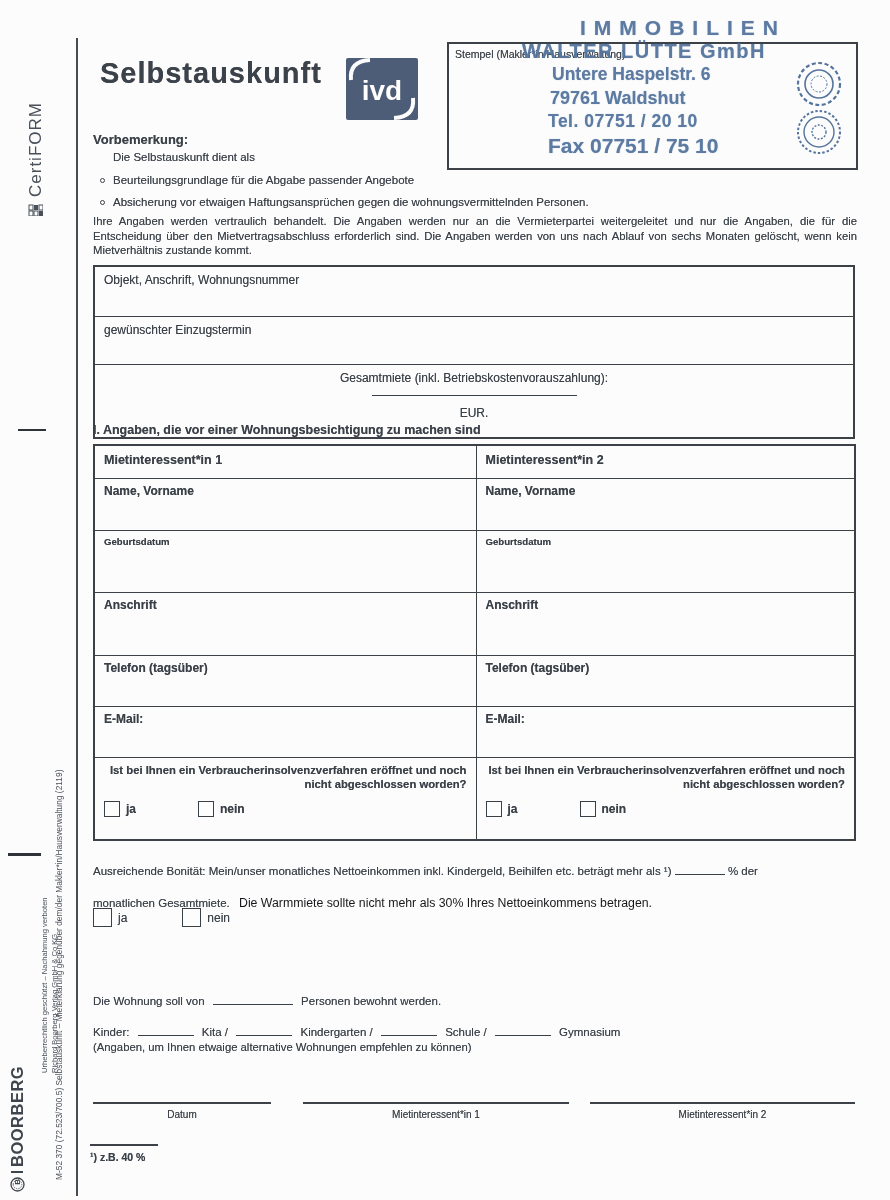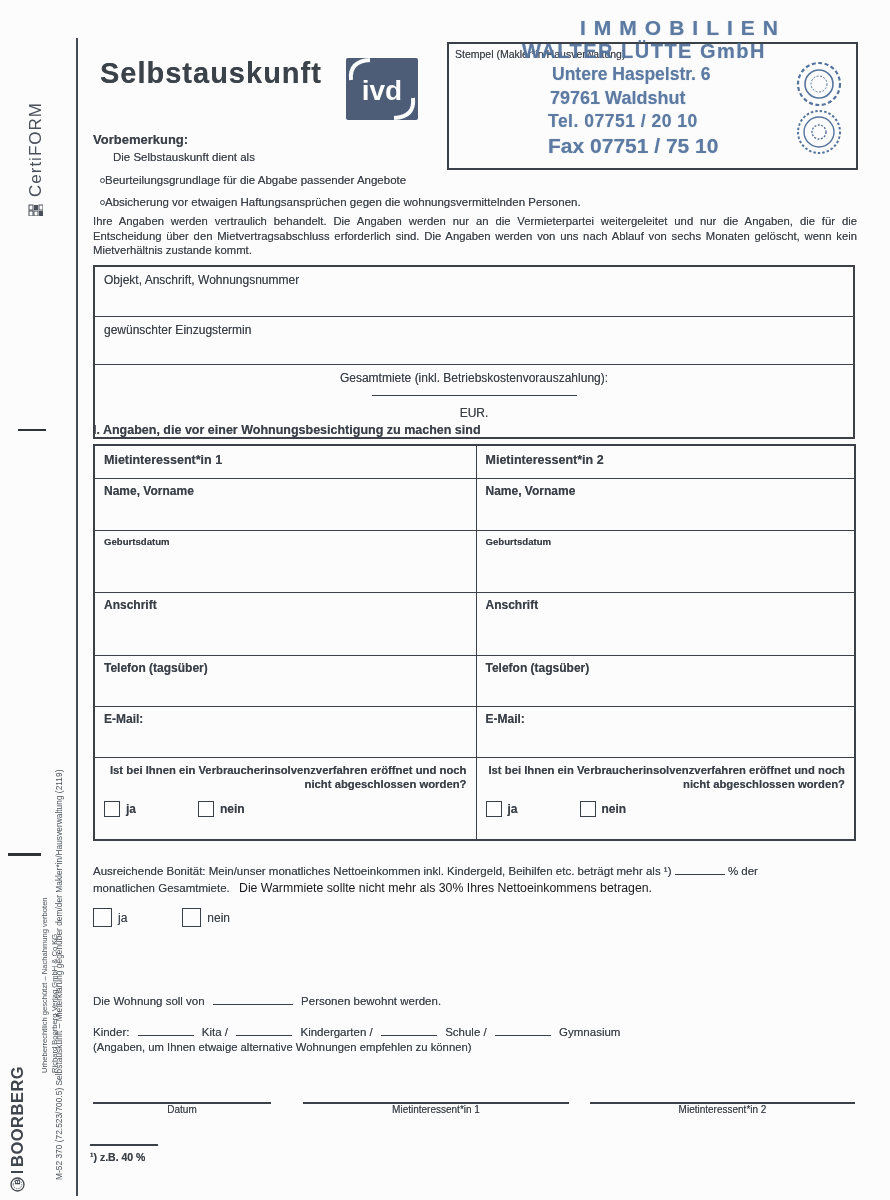--- a/index.html
+++ b/index.html
@@ -44,21 +44,21 @@
   .st2 { font-size:20px;   letter-spacing:1.5px; }
   .st3 { font-size:17.5px; margin-left:30px; }
   .st4 { font-size:18px;   margin-left:28px; }
   .st5 { font-size:17.5px; margin-left:26px; letter-spacing:0.5px; }
   .st6 { font-size:21px; margin-left:26px; }
   #seals { position:absolute; left:344px; top:12px; }
 
   #vorb-h     { left:3px; top:92px;  font-size:13px; font-weight:700; }
   #vorb-intro { left:3px; top:111px; font-size:11.5px;padding-left:20px; }
   #bullets    { left:10px; top:129px; font-size:11.5px; }
-  .bullet-line { display:flex; align-items:center; height:22px; }
+  .bullet-line { display:flex; align-items:center; gap:8px; height:22px; }
   .dot { width:5px; height:5px; border:1.2px solid #3a4048; border-radius:50%; display:inline-block; flex:0 0 auto; }
   #vorb-para { left:3px; top:174px; width:764px; font-size:11.3px; line-height:1.3; text-align:justify; }
 
   #objekt-box { left:3px; top:225px; width:762px; height:174px; border:2px solid #3c4147; }
   .obj-row { padding:6px 9px; font-size:12px; }
   #obj-r1 { height:49px; }
   #obj-r2 { height:48px; border-top:1.6px solid #3c4147; }
   #obj-r3 { height:33px; border-top:1.6px solid #3c4147; display:flex; align-items:center; gap:10px;flex-direction:column; }
 
   #sec1-h { left:3px; top:383px; font-size:12.5px; font-weight:700; }
@@ -77,32 +77,32 @@
   .question { font-size:11.3px; line-height:1.32; }
 
   .cb-row { display:flex; align-items:center; gap:62px; margin-top:9px; }
   .cb-item { display:flex; align-items:center; gap:6px; font-size:12px; }
   .cb { width:16px; height:16px; border:1.8px solid #3a4048; display:inline-block; background:#fdfdfd; flex:0 0 auto; }
 
   .blank { display:inline-block; border-bottom:1.6px solid #3a4048; height:13px; vertical-align:baseline; }
   .b-miete { width:205px; } .b-bon { width:50px; } .b-pers { width:80px; } .b-kind { width:56px; }
 
   #bonitaet { left:3px; top:822px; font-size:11.5px; width:766px; }
-  #bonitaet .bl2 { margin-top:4px; }
+  #bonitaet .bl2 { margin-top:19px; }
   .clean-note { font-family:"Liberation Sans",sans-serif; color:#17181b; font-size:12.3px; text-shadow:none; margin-left:6px; }
   #bon-cb { left:3px; top:868px; }
   #bon-cb .cb-row { gap:55px; margin-top:0; }
   #bon-cb .cb { width:19px; height:19px; }
 
   #wohnung { left:3px; top:952px; font-size:11.5px; }
   #kinder  { left:3px; top:983px; font-size:11.5px; }
   #kinder-hint { left:3px; top:1001px; font-size:11.3px; }
   .inline-gap > * { margin-right:5px; }
 
-  .sig { border-top:2px solid #3c4147; text-align:center; font-size:10px; }
+  .sig { border-top:2px solid #3c4147; text-align:center; font-size:10px; padding-top:5px; }
   #sig-1 { left:3px;   top:1062px; width:178px; }
   #sig-2 { left:213px; top:1062px; width:266px; }
   #sig-3 { left:500px; top:1062px; width:265px; }
 
   #fn-line  { left:0; top:1104px; width:68px; border-top:2px solid #3c4147; }
   #footnote { left:0; top:1111px; font-size:10.5px; font-weight:600; }
 </style>
 </head>
 <body>
 

